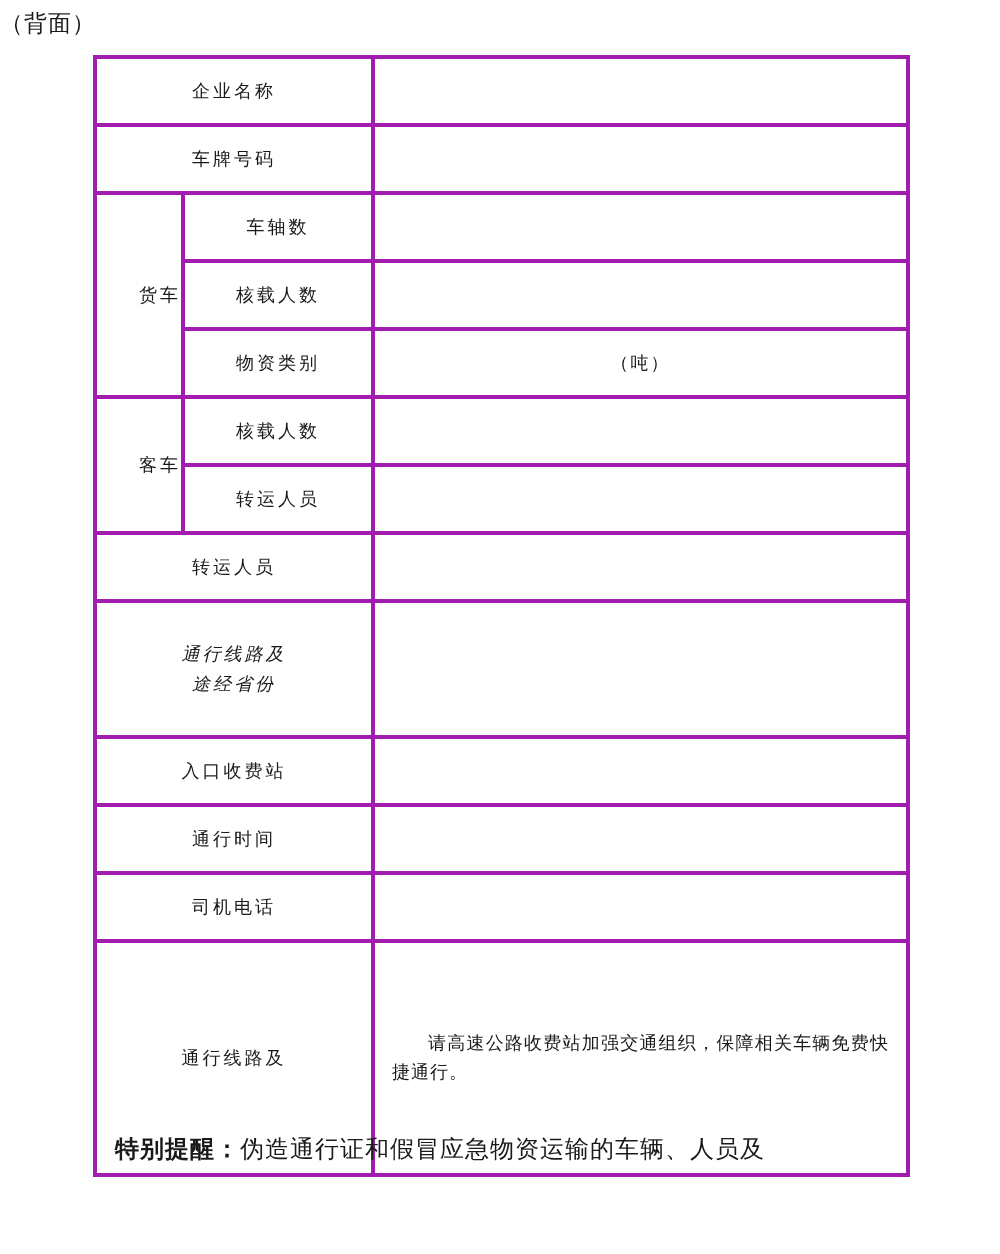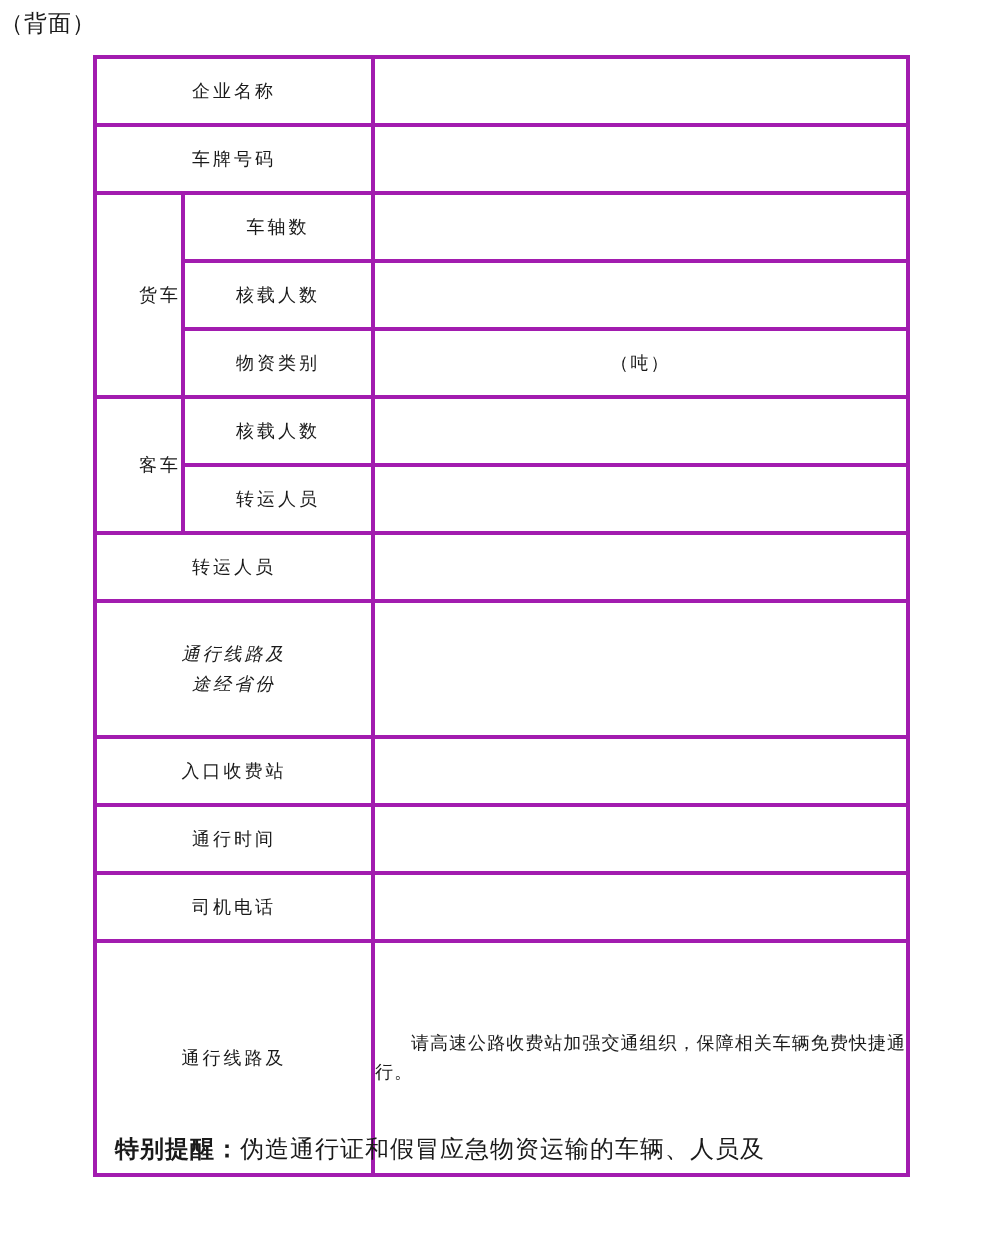--- a/index.html
+++ b/index.html
@@ -70,21 +70,21 @@
   .val-center {
     text-align: center;
     letter-spacing: 2px;
   }
   .note-cell {
     padding: 14px 14px 14px 14px;
     vertical-align: top;
     text-align: justify;
   }
   .note-cell p {
-    margin: 0;
+    margin: 17px;
     text-indent: 2em;
     line-height: 1.6;
     letter-spacing: 1px;
   }
   .footer-note {
     position: absolute;
     left: 93px;
     top: 1128px;
     width: 813px;
     font-size: 24px;

